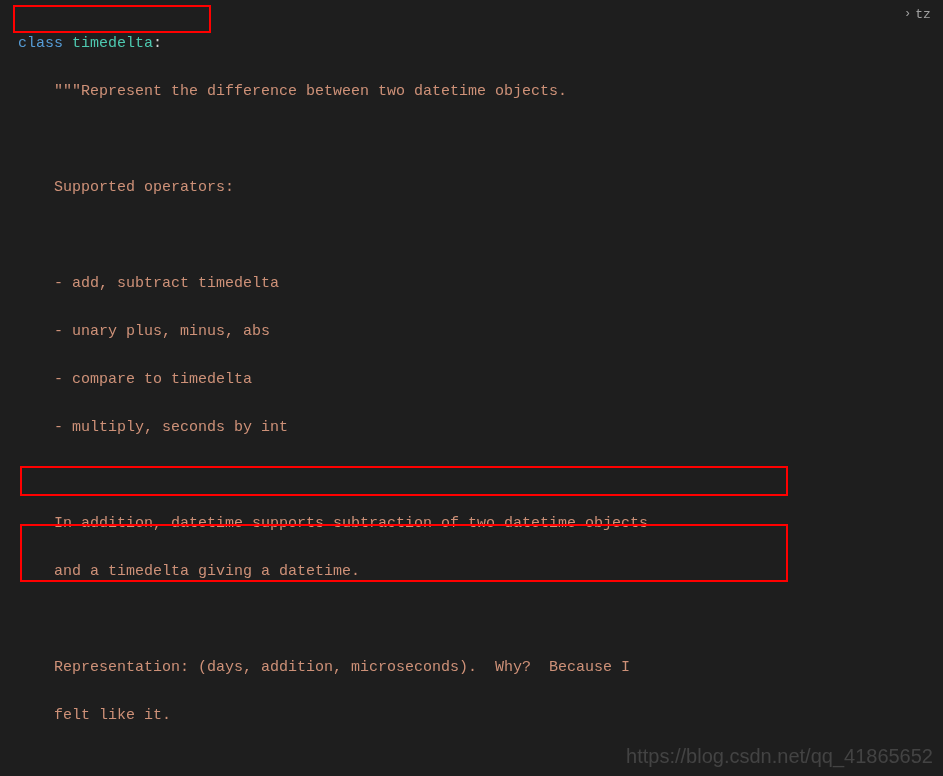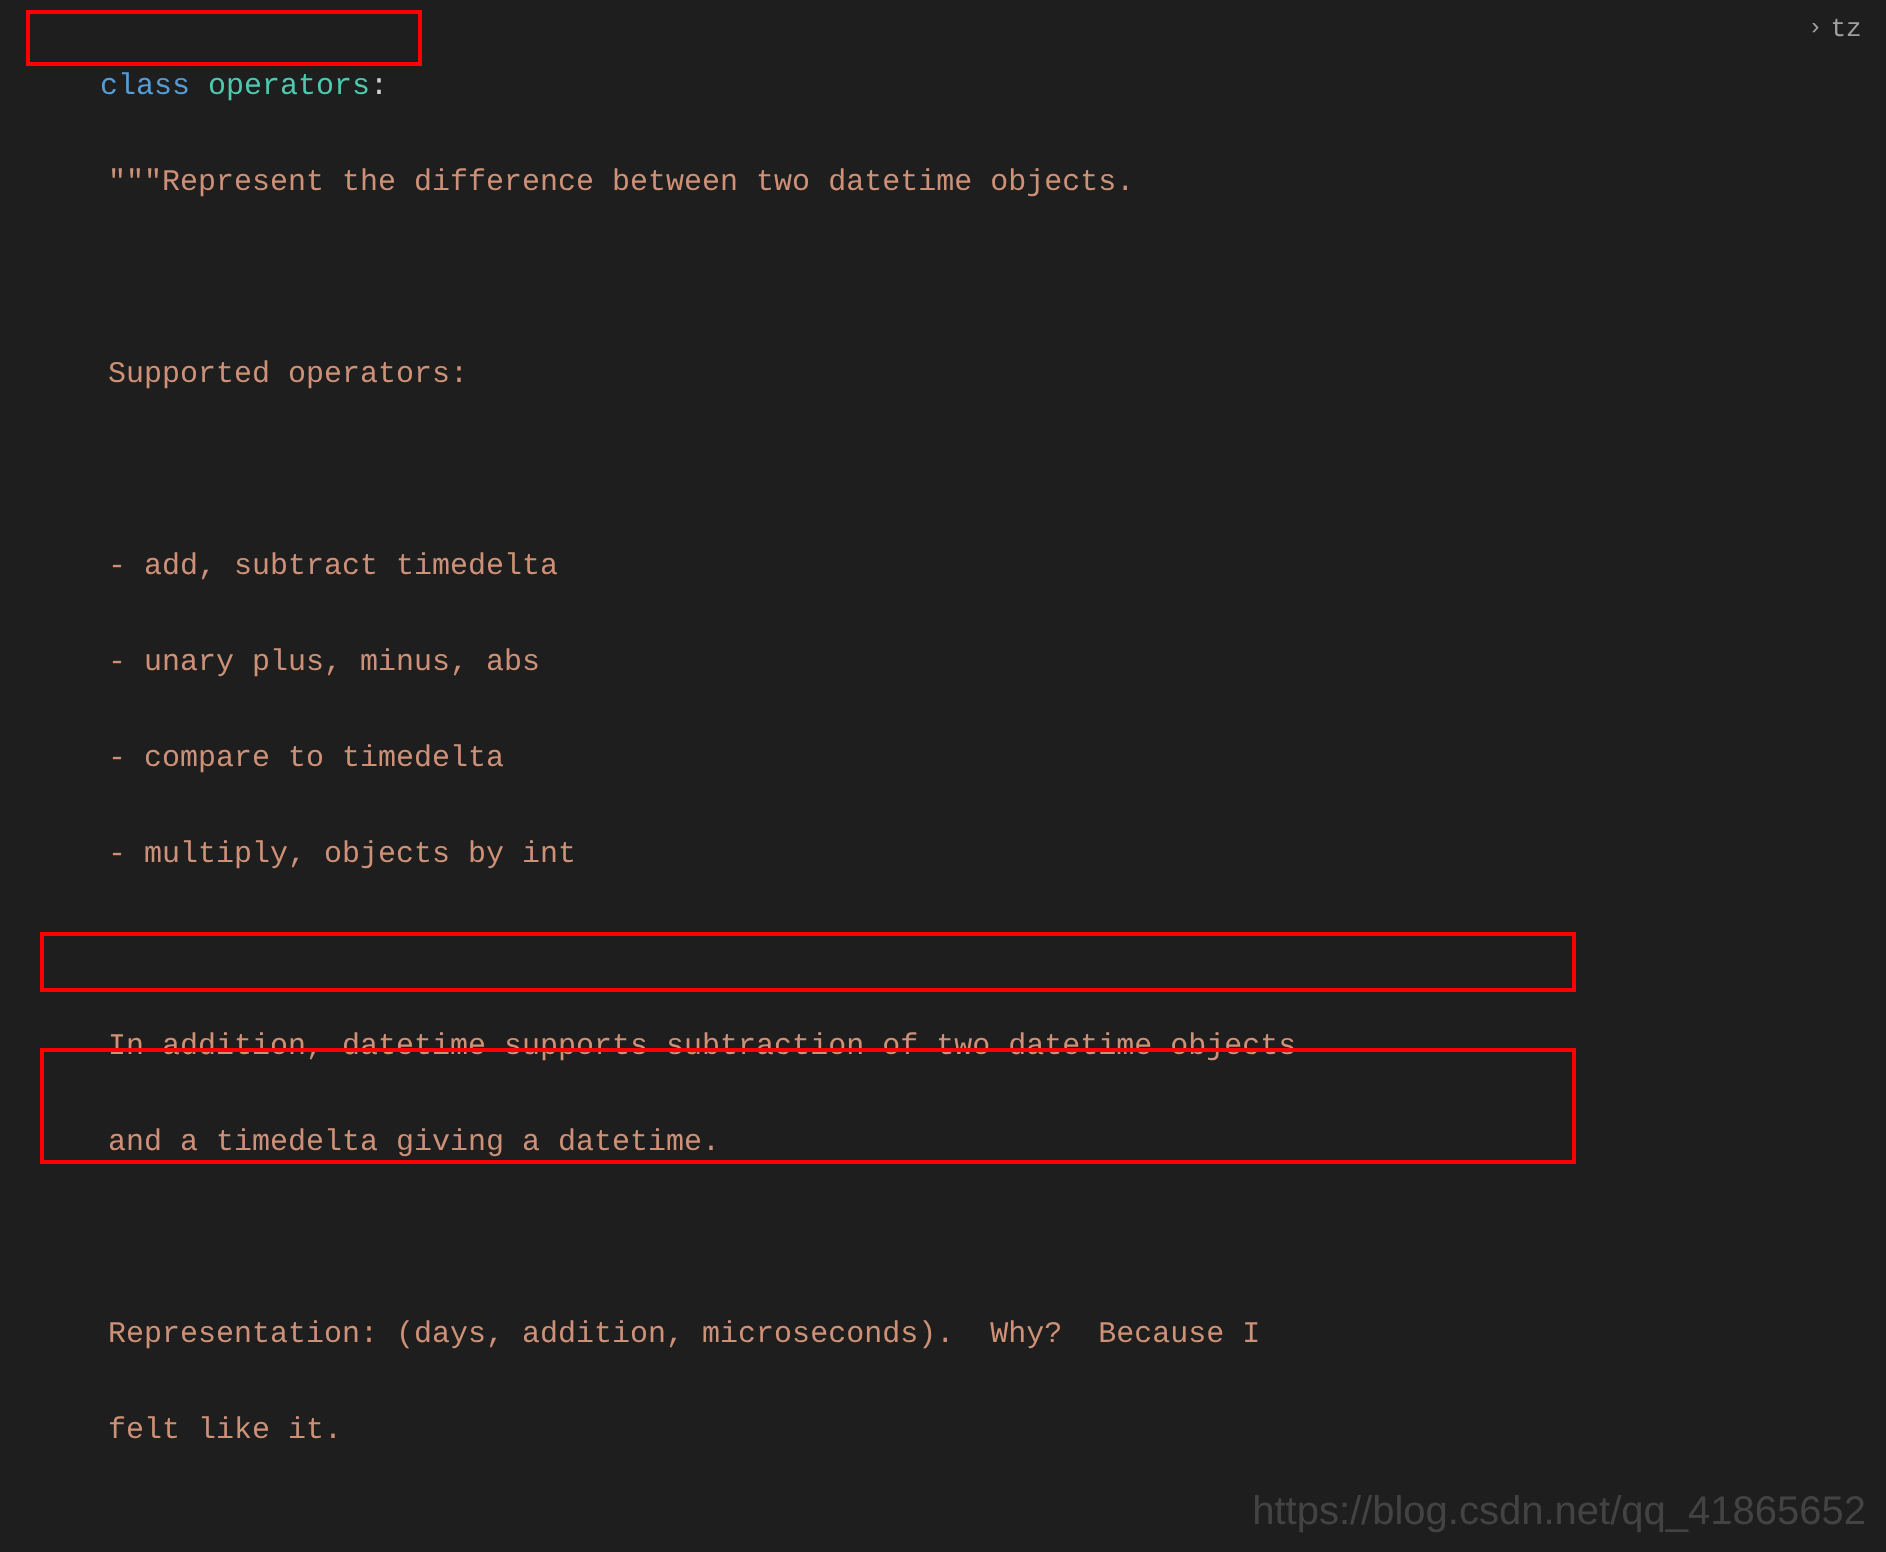--- a/index.html
+++ b/index.html
@@ -35,21 +35,21 @@
 }
 .breadcrumb .chev {
   margin-right: 4px;
   font-size: 12px;
 }
 .code {
   white-space: pre;
   position: relative;
 }
 .line { display: block; min-height: 24px; }
-.kw { color: #569cd6; margin-left: 32px; }
+.kw { color: #569cd6; }
 .cls { color: #4ec9b0; }
 .dstr { color: #ce9178; }
 .pnc { color: #d4d4d4; }
 
 .hl-box {
   position: absolute;
   border: 2px solid #ff0000;
   pointer-events: none;
 }
 .hl1 { top: 5px; left: 13px; width: 198px; height: 28px; }
@@ -68,29 +68,29 @@
 </head>
 <body>
 
 <div class="breadcrumb">
   <span class="chev">›</span>
   <span>tz</span>
 </div>
 
 <div class="editor-area">
 <div class="code">
-<span class="line"><span class="kw">class</span> <span class="cls">operators</span><span class="pnc">:</span></span>
+<span class="line"><span class="kw">class</span> <span class="cls">timedelta</span><span class="pnc">:</span></span>
 <span class="line dstr">    """Represent the difference between two datetime objects.</span>
 <span class="line"></span>
 <span class="line dstr">    Supported operators:</span>
 <span class="line"></span>
 <span class="line dstr">    - add, subtract timedelta</span>
 <span class="line dstr">    - unary plus, minus, abs</span>
 <span class="line dstr">    - compare to timedelta</span>
-<span class="line dstr">    - multiply, objects by int</span>
+<span class="line dstr">    - multiply, seconds by int</span>
 <span class="line"></span>
 <span class="line dstr">    In addition, datetime supports subtraction of two datetime objects</span>
 <span class="line dstr">    and a timedelta giving a datetime.</span>
 <span class="line"></span>
 <span class="line dstr">    Representation: (days, addition, microseconds).  Why?  Because I</span>
 <span class="line dstr">    felt like it.</span>
 
 
 
 

